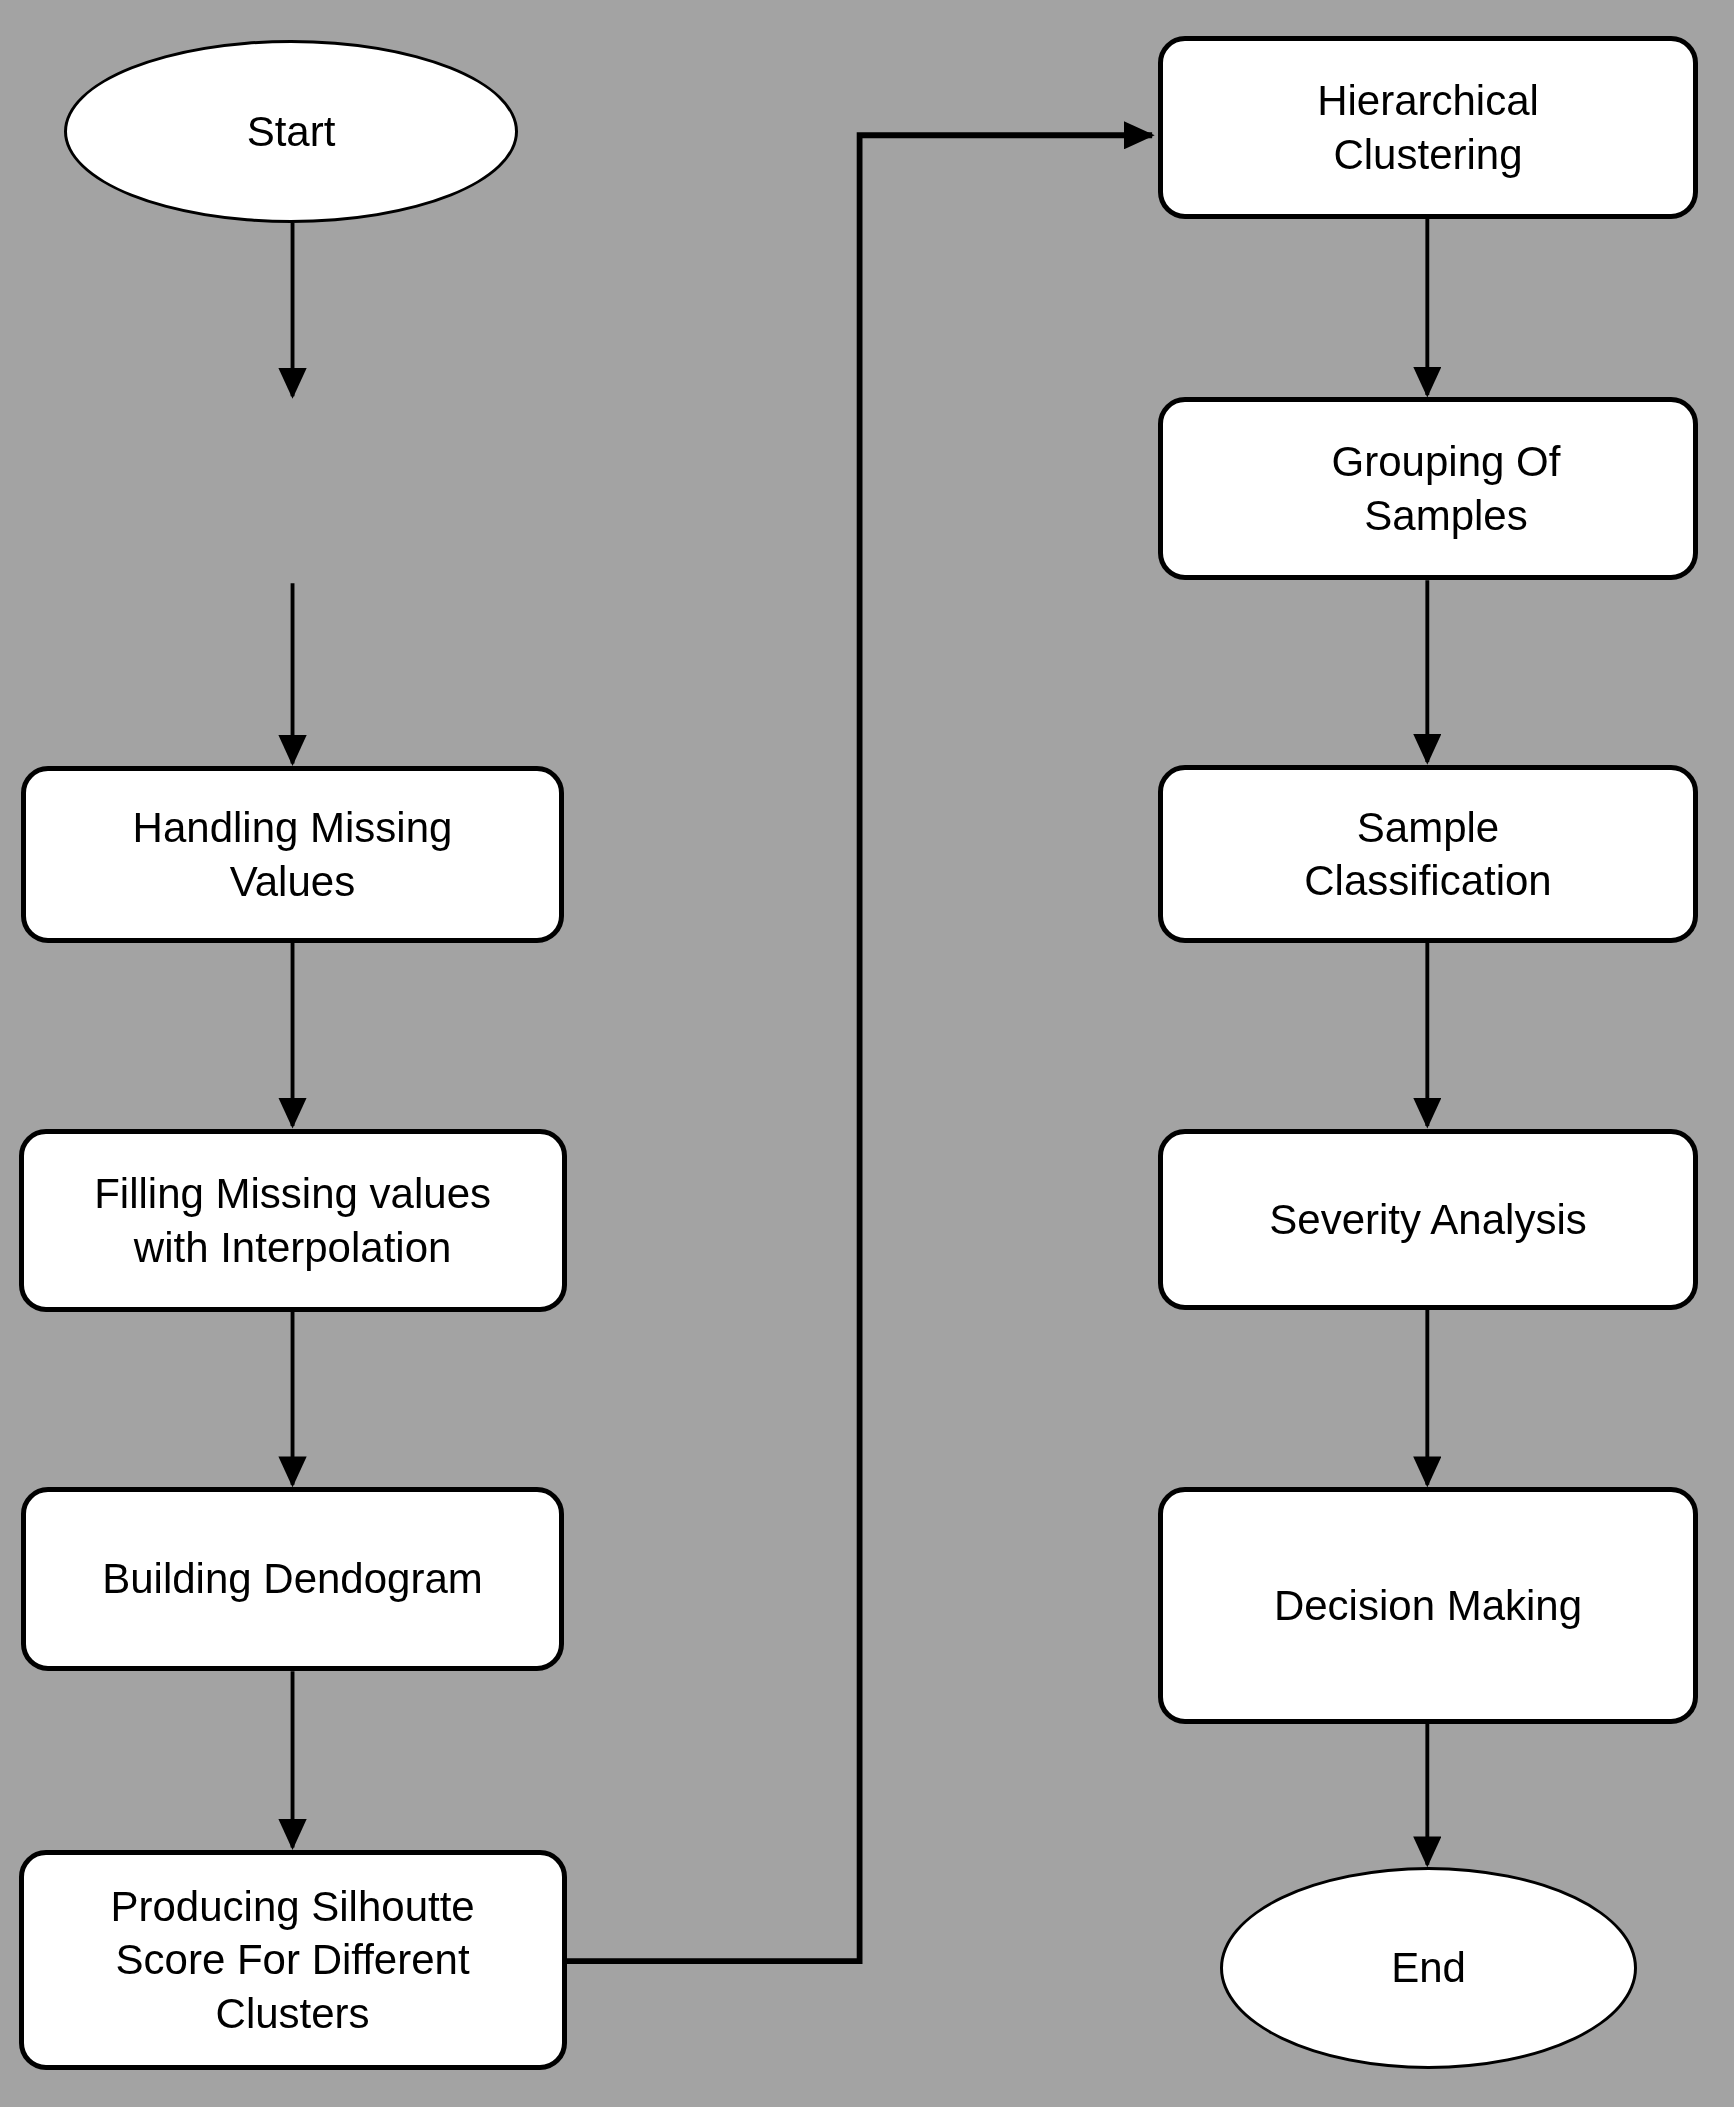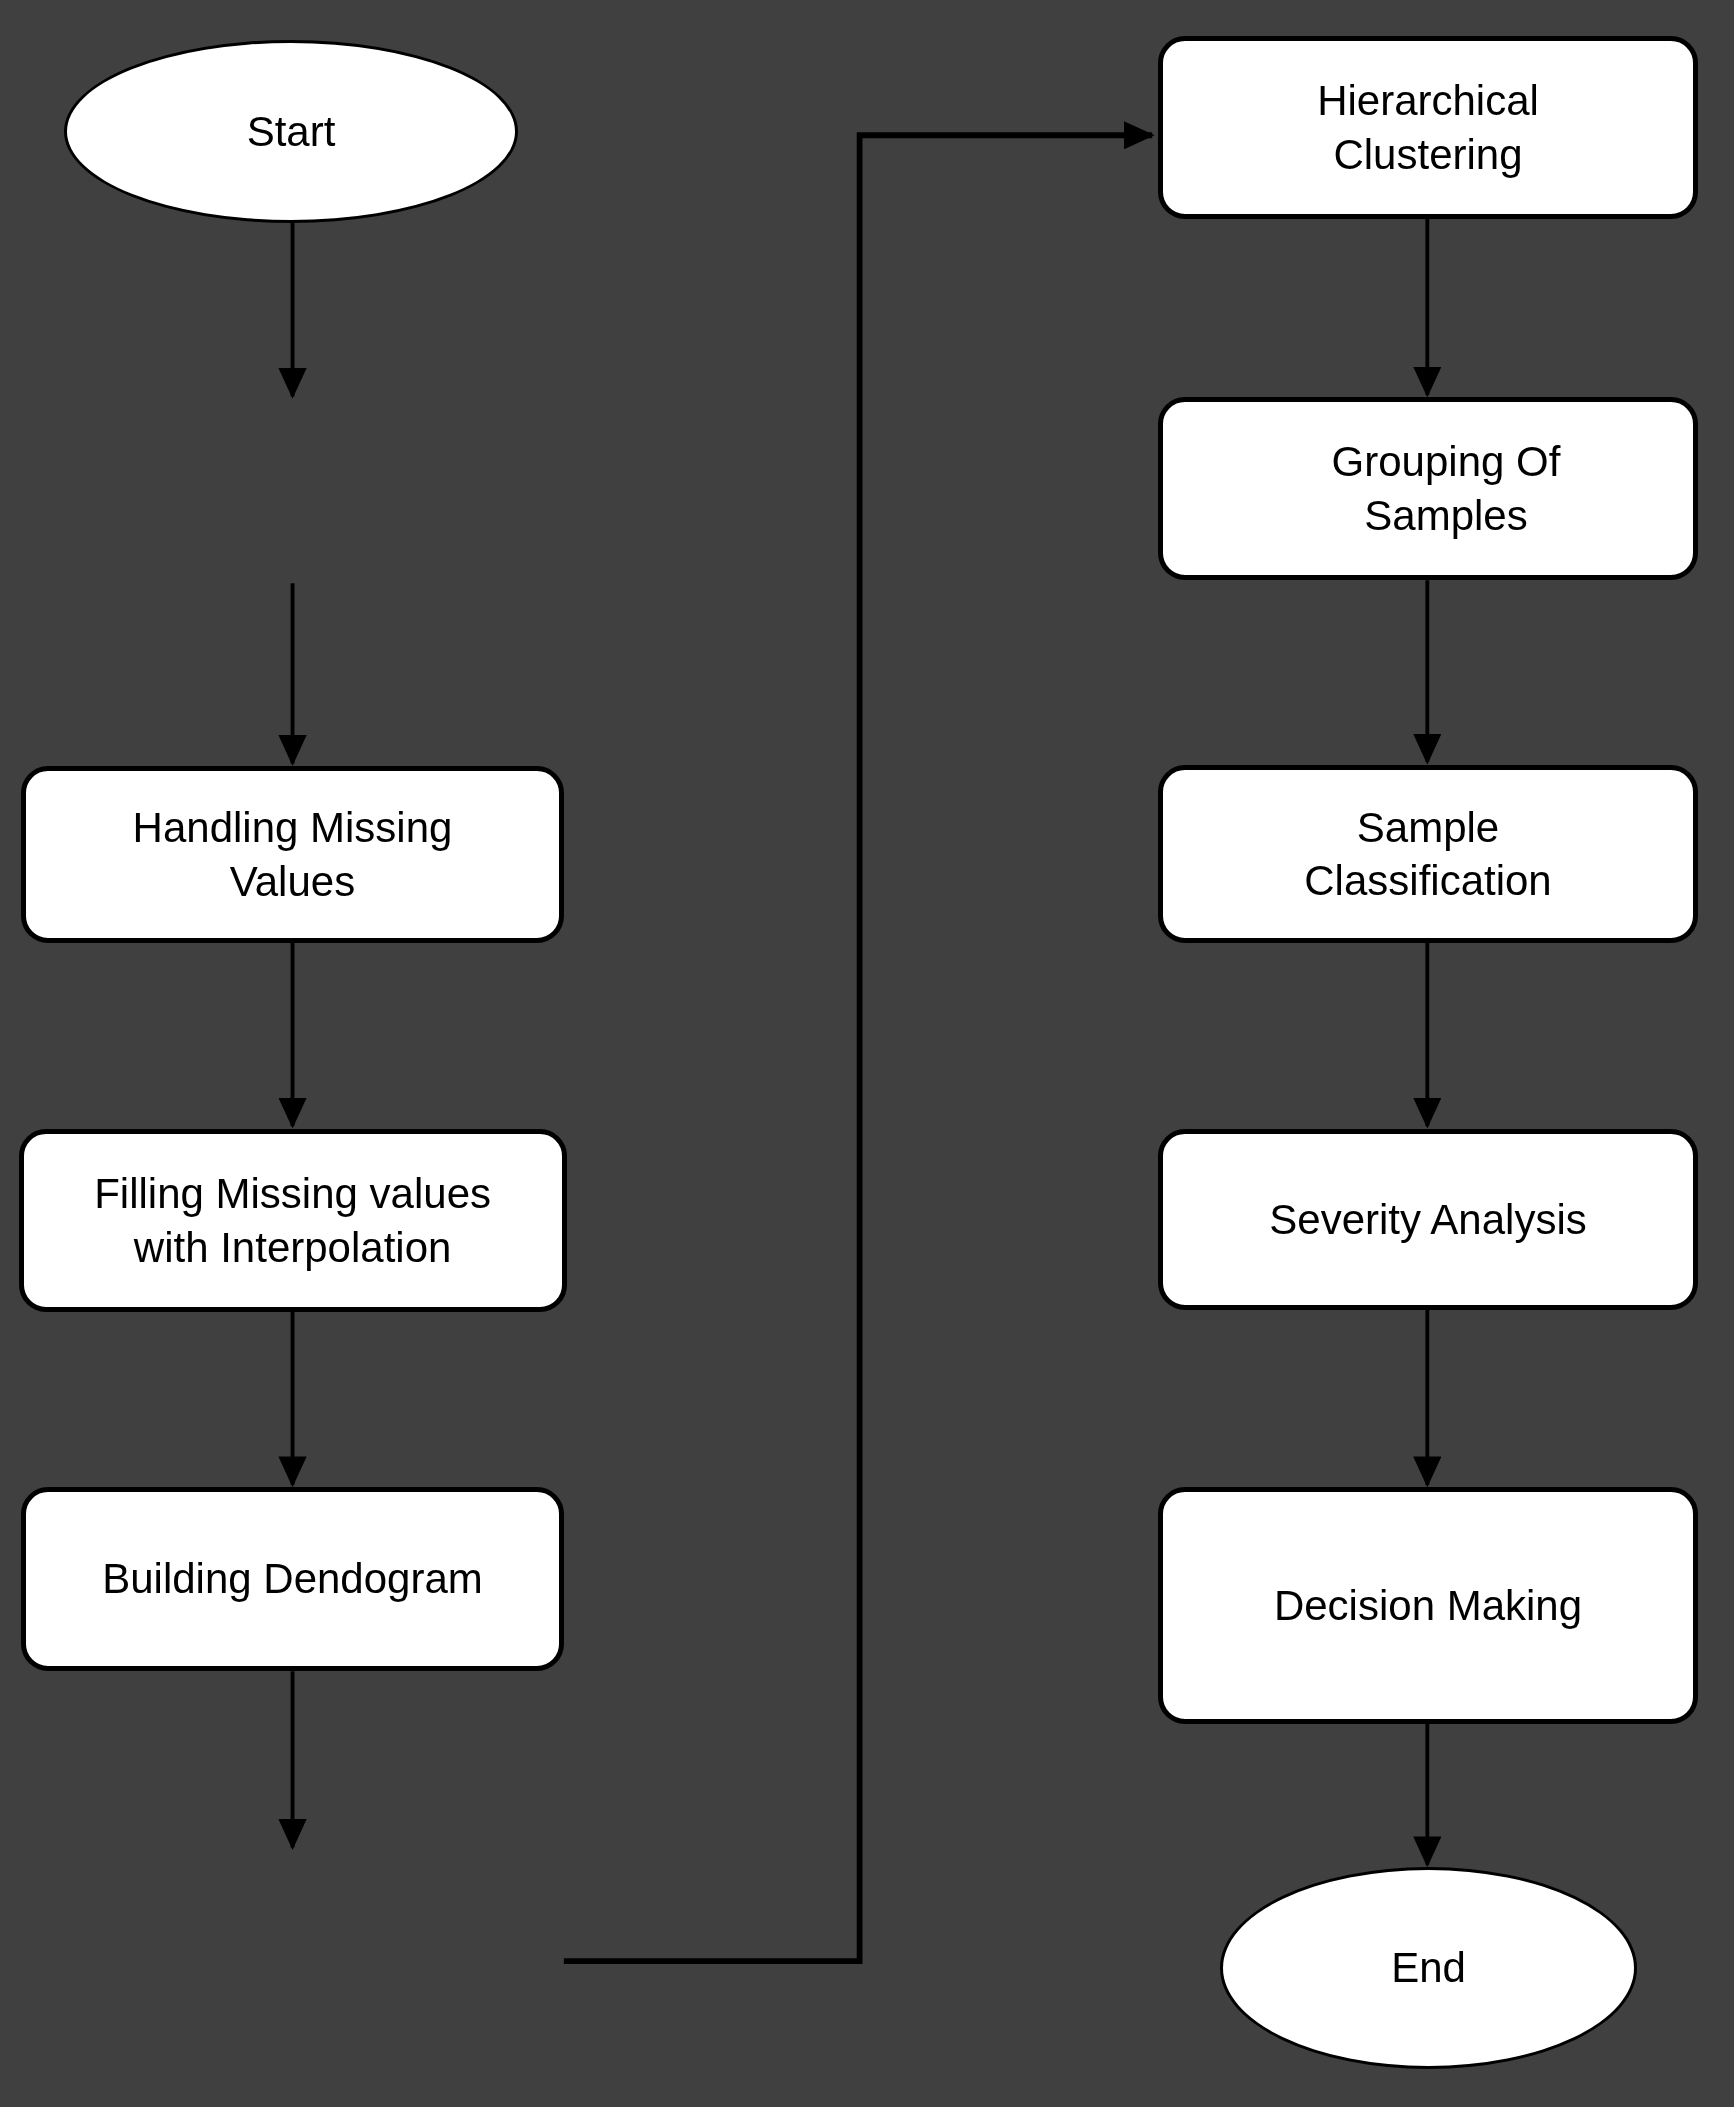--- a/index.html
+++ b/index.html
@@ -4,21 +4,21 @@
 <style>
   html, body {
     margin: 0;
     padding: 0;
     background: #ffffff;
   }
   #canvas {
     position: relative;
     width: 1734px;
     height: 2108px;
-    background: #404040;
+    background: #a3a3a3;
     font-family: "Liberation Sans", sans-serif;
     overflow: hidden;
   }
   #edges {
     position: absolute;
     left: 0;
     top: 0;
     width: 100%;
     height: 100%;
   }
@@ -83,20 +83,23 @@
 
 
   <div class="node rect" style="left:21px; top:766px; width:543px; height:177px;">Handling Missing
 Values</div>
 
   <div class="node rect" style="left:18.6px; top:1129px; width:548px; height:183px;">Filling Missing values
 with Interpolation</div>
 
   <div class="node rect" style="left:21px; top:1487px; width:543px; height:184px;">Building Dendogram</div>
 
+  <div class="node rect" style="left:18.6px; top:1850px; width:548px; height:220px;">Producing Silhoutte
+Score For Different
+Clusters</div>
 
   <div class="node rect" style="left:1158px; top:36px; width:540px; height:183px;">Hierarchical
 Clustering</div>
 
   <div class="node rect" style="left:1158px; top:397px; width:540px; height:183px;padding-left:36px;">Grouping Of
 Samples</div>
 
   <div class="node rect" style="left:1158px; top:765px; width:540px; height:178px;">Sample
 Classification</div>
 

